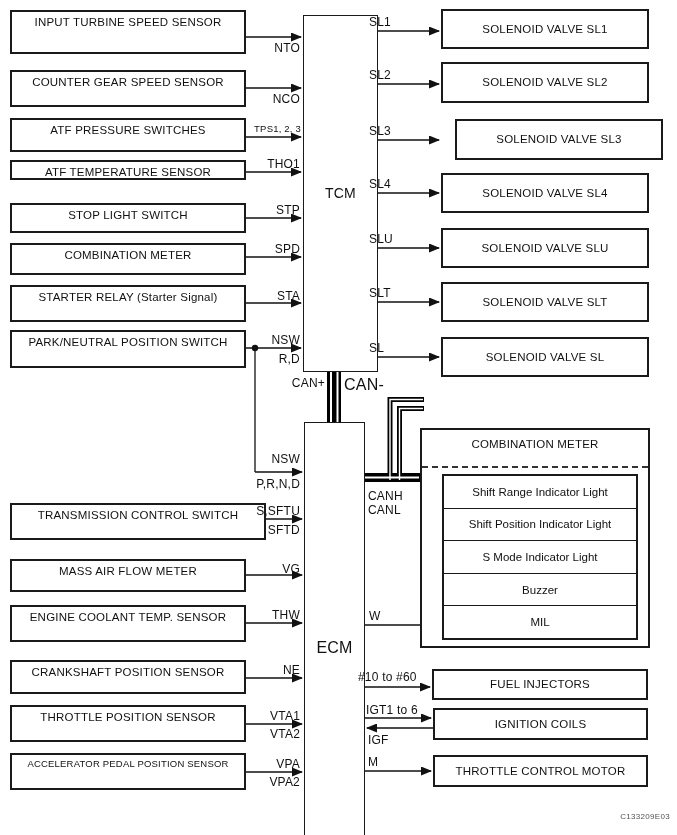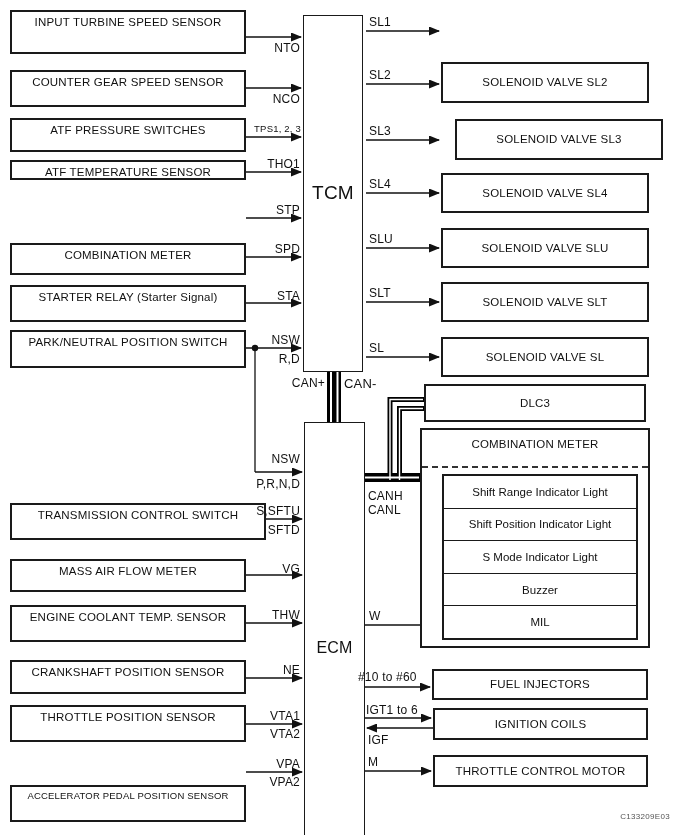--- a/index.html
+++ b/index.html
@@ -8,21 +8,21 @@
     font-family:"Liberation Sans", sans-serif;color:#111;overflow:hidden;
   }
   .wires{position:absolute;left:0;top:0;width:677px;height:835px;}
   .box{
     position:absolute;background:#fff;border:2px solid #1a1a1a;
     box-sizing:border-box;display:flex;justify-content:center;
     text-align:center;font-size:11.5px;letter-spacing:.2px;line-height:1.1;
   }
   .box.topalign{align-items:flex-start;padding-top:4px;}
   .box.center{align-items:center;}
-  .box.small{font-size:9.5px;margin-top:32px;}
+  .box.small{font-size:9.5px;}
   .cu{border-width:1.5px;}
   .sig{position:absolute;font-size:12px;white-space:nowrap;letter-spacing:.2px;}
   .sig.r{text-align:right;}
   .sig.small{font-size:9.5px;}
   .meter-inner{
     position:absolute;left:442px;top:474px;width:196px;height:166px;
     border:2px solid #1a1a1a;box-sizing:border-box;background:#fff;
     display:flex;flex-direction:column;
   }
   .meter-row{
@@ -110,20 +110,23 @@
     </div>
   <div class="box topalign" style="left:10px;top:70px;width:236px;height:37px">
     <span>COUNTER GEAR SPEED SENSOR</span>
     </div>
   <div class="box topalign" style="left:10px;top:118px;width:236px;height:34px">
     <span>ATF PRESSURE SWITCHES</span>
     </div>
   <div class="box topalign" style="left:10px;top:160px;width:236px;height:20px">
     <span>ATF TEMPERATURE SENSOR</span>
     </div>
+  <div class="box topalign" style="left:10px;top:203px;width:236px;height:30px">
+    <span>STOP LIGHT SWITCH</span>
+    </div>
   <div class="box topalign" style="left:10px;top:243px;width:236px;height:32px">
     <span>COMBINATION METER</span>
     </div>
   <div class="box topalign" style="left:10px;top:285px;width:236px;height:37px">
     <span>STARTER RELAY (Starter Signal)</span>
     </div>
   <div class="box topalign" style="left:10px;top:330px;width:236px;height:38px">
     <span>PARK/NEUTRAL POSITION SWITCH</span>
     </div>
 
@@ -139,49 +142,49 @@
   <div class="box topalign" style="left:10px;top:660px;width:236px;height:34px">
     <span>CRANKSHAFT POSITION SENSOR</span>
     </div>
   <div class="box topalign" style="left:10px;top:705px;width:236px;height:37px">
     <span>THROTTLE POSITION SENSOR</span>
     </div>
   <div class="box topalign small" style="left:10px;top:753px;width:236px;height:37px">
     <span>ACCELERATOR PEDAL POSITION SENSOR</span>
     </div>
 
-  <div class="box center cu" style="left:303px;top:15px;width:60px;height:357px;font-size:19px">
+  <div class="box center cu" style="left:303px;top:15px;width:75px;height:357px;font-size:14px">
     <span>TCM</span>
     </div>
   <div class="box center cu" style="left:304px;top:422px;width:61px;height:451px;font-size:16px">
     <span>ECM</span>
     </div>
 
+  <div class="box center" style="left:441px;top:9px;width:208px;height:40px">
+    <span>SOLENOID VALVE SL1</span>
+    </div>
   <div class="box center" style="left:441px;top:62px;width:208px;height:41px">
     <span>SOLENOID VALVE SL2</span>
     </div>
   <div class="box center" style="left:455px;top:119px;width:208px;height:41px">
     <span>SOLENOID VALVE SL3</span>
     </div>
   <div class="box center" style="left:441px;top:173px;width:208px;height:40px">
     <span>SOLENOID VALVE SL4</span>
     </div>
   <div class="box center" style="left:441px;top:228px;width:208px;height:40px">
     <span>SOLENOID VALVE SLU</span>
     </div>
   <div class="box center" style="left:441px;top:282px;width:208px;height:40px">
     <span>SOLENOID VALVE SLT</span>
     </div>
   <div class="box center" style="left:441px;top:337px;width:208px;height:40px">
     <span>SOLENOID VALVE SL</span>
     </div>
 
-  <div class="box center" style="left:424px;top:384px;width:222px;height:38px">
-    <span>DLC3</span>
-    </div>
 
   <div class="box topalign" style="left:420px;top:428px;width:230px;height:220px;padding-top:8px">
     <span>COMBINATION METER</span>
     </div>
   <div class="dashed-sep"></div>
   <div class="meter-inner">
     <div class="meter-row">
       <span>Shift Range Indicator Light</span>
       </div>
     <div class="meter-row">
@@ -233,21 +236,21 @@
 
   <span class="sig" style="left:369px;top:15px">SL1</span>
   <span class="sig" style="left:369px;top:68px">SL2</span>
   <span class="sig" style="left:369px;top:124px">SL3</span>
   <span class="sig" style="left:369px;top:177px">SL4</span>
   <span class="sig" style="left:369px;top:232px">SLU</span>
   <span class="sig" style="left:369px;top:286px">SLT</span>
   <span class="sig" style="left:369px;top:341px">SL</span>
 
   <span class="sig r" style="right:352px;top:376px;font-size:12px">CAN+</span>
-  <span class="sig" style="left:344px;top:376px;font-size:13px">CAN-</span>
+  <span class="sig" style="left:344px;top:376px;font-size:16px">CAN-</span>
   <span class="sig" style="left:368px;top:489px">CANH</span>
   <span class="sig" style="left:368px;top:503px">CANL</span>
 
   <span class="sig" style="left:369px;top:609px">W</span>
   <span class="sig" style="left:358px;top:670px">#10 to #60</span>
   <span class="sig" style="left:366px;top:703px">IGT1 to 6</span>
   <span class="sig" style="left:368px;top:733px">IGF</span>
   <span class="sig" style="left:368px;top:755px">M</span>
 
   <span class="fig-code">C133209E03</span>

